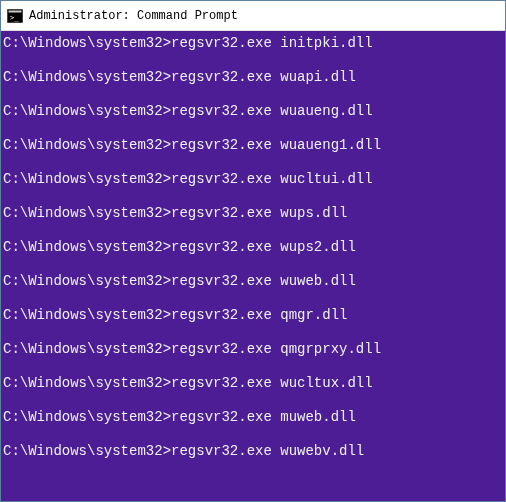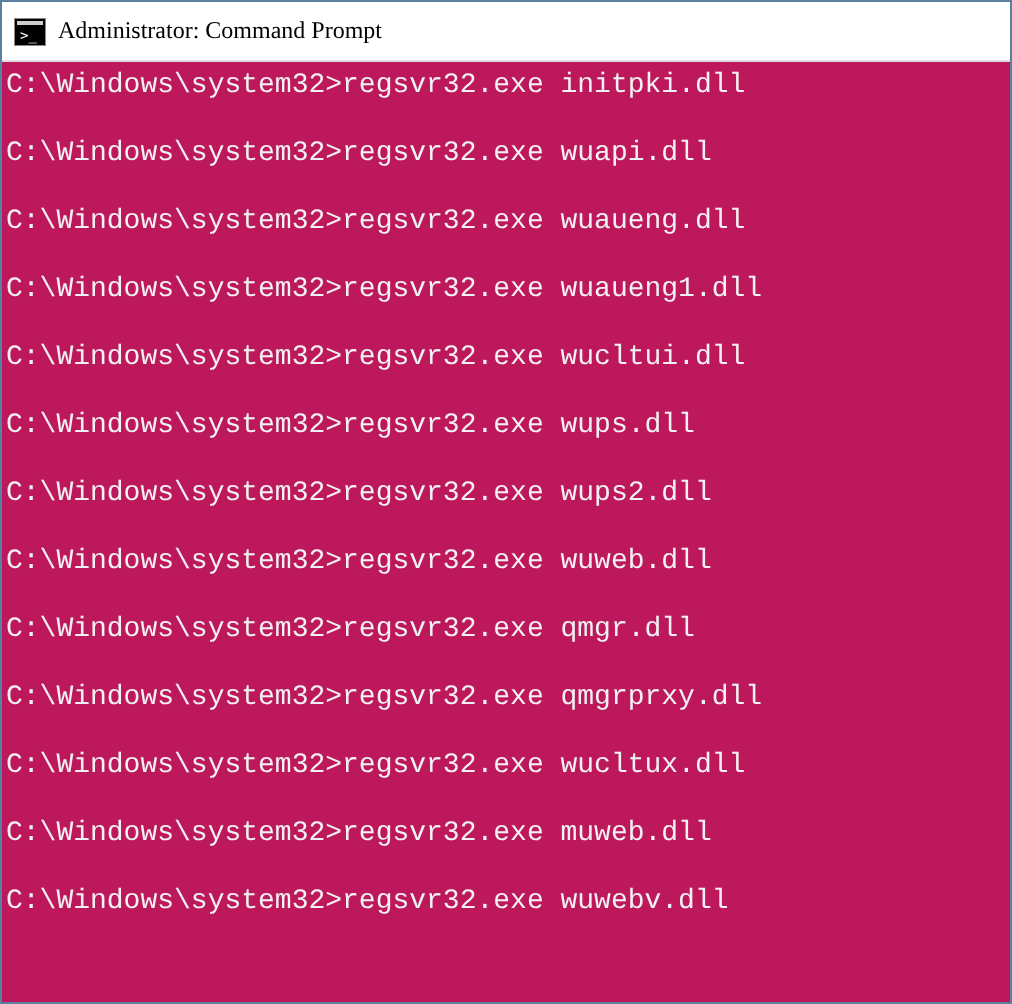--- a/index.html
+++ b/index.html
@@ -35,27 +35,27 @@
       height: 14px;
       display: inline-flex;
       align-items: center;
       justify-content: center;
     }
     .titlebar-icon svg {
       width: 16px;
       height: 14px;
     }
     .titlebar-text {
-      font-family: Liberation Serif, serif;
+      font-family: Liberation Mono, monospace;
       font-size: 12px;
       color: #000;
     }
     .terminal {
       flex: 1;
-      background: #be185d;
+      background: #4c1d95;
       color: #f1f1f1;
       padding: 4px 2px 0 2px;
       font-family: Consolas, 'Courier New', monospace;
       font-size: 14px;
       line-height: 16px;
       overflow: hidden;
       white-space: pre;
     }
     .cmd-line {
       display: block;

